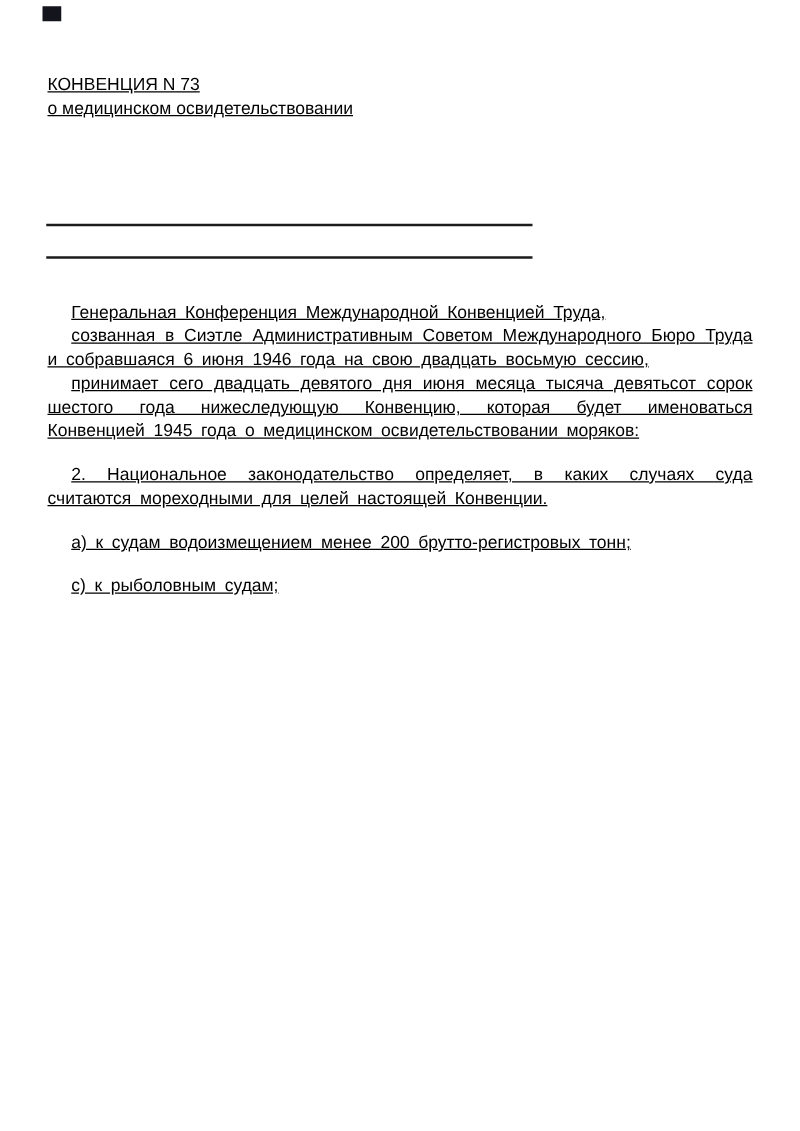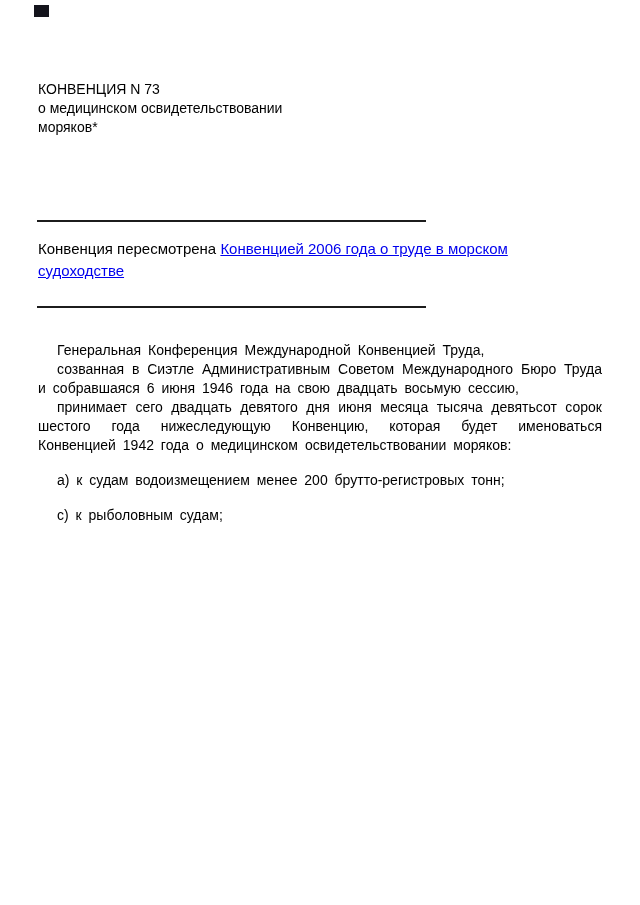--- a/index.html
+++ b/index.html
@@ -15,21 +15,22 @@
   }
   .artifact {
     position: absolute;
     left: 34px;
     top: 5px;
     width: 15px;
     height: 12px;
     background: #14141c;
   }
   .page {
-    padding: 80px 38px 0 38px;
+    padding: 58px 38px 0 38px;
+    text-decoration: underline;
   }
   .doc-title { margin: 0; font-weight: normal; font-size: 14px; }
   .doc-title .t-line { display: block; line-height: 19px; }
   .rule {
     border: 0;
     border-top: 2px solid #1c1c1c;
     width: 389px;
     margin: 0 0 0 -1px;
   }
   .rule-top { margin-top: 83px; }
@@ -65,34 +66,33 @@
 </head>
 <body>
 
 <div class="artifact"></div>
 
 <div class="page">
 
   <h1 class="doc-title">
       <span class="t-line">КОНВЕНЦИЯ N 73</span>
       <span class="t-line">о медицинском освидетельствовании</span>
-      <span class="t-line">моряков*</span>
     </h1>
 
   <hr class="rule rule-top">
 
-  <p class="revision"><span>Конвенция пересмотрена </span><a>Конвенцией 2006 года о труде в морском судоходстве</a></p>
 
   <hr class="rule rule-bottom">
 
   <div class="preamble">
     <p class="para tight">Генеральная Конференция Международной Конвенцией Труда,</p>
     <p class="para tight">созванная в Сиэтле Административным Советом Международного Бюро Труда и собравшаяся 6 июня 1946 года на свою двадцать восьмую сессию,</p>
-    <p class="para">принимает сего двадцать девятого дня июня месяца тысяча девятьсот сорок шестого года нижеследующую Конвенцию, которая будет именоваться Конвенцией 1942 года о медицинском освидетельствовании моряков:</p>
+    <p class="para">принимает сего двадцать девятого дня июня месяца тысяча девятьсот сорок шестого года нижеследующую Конвенцию, которая будет именоваться Конвенцией 1945 года о медицинском освидетельствовании моряков:</p>
   </div>
 
 
   <div>
+    <p class="para">2. Национальное законодательство определяет, в каких случаях суда считаются мореходными для целей настоящей Конвенции.</p>
     <p class="para">a) к судам водоизмещением менее 200 брутто-регистровых тонн;</p>
     <p class="para">c) к рыболовным судам;</p>
   </div>
 
 </div>
 
 </body></html>

